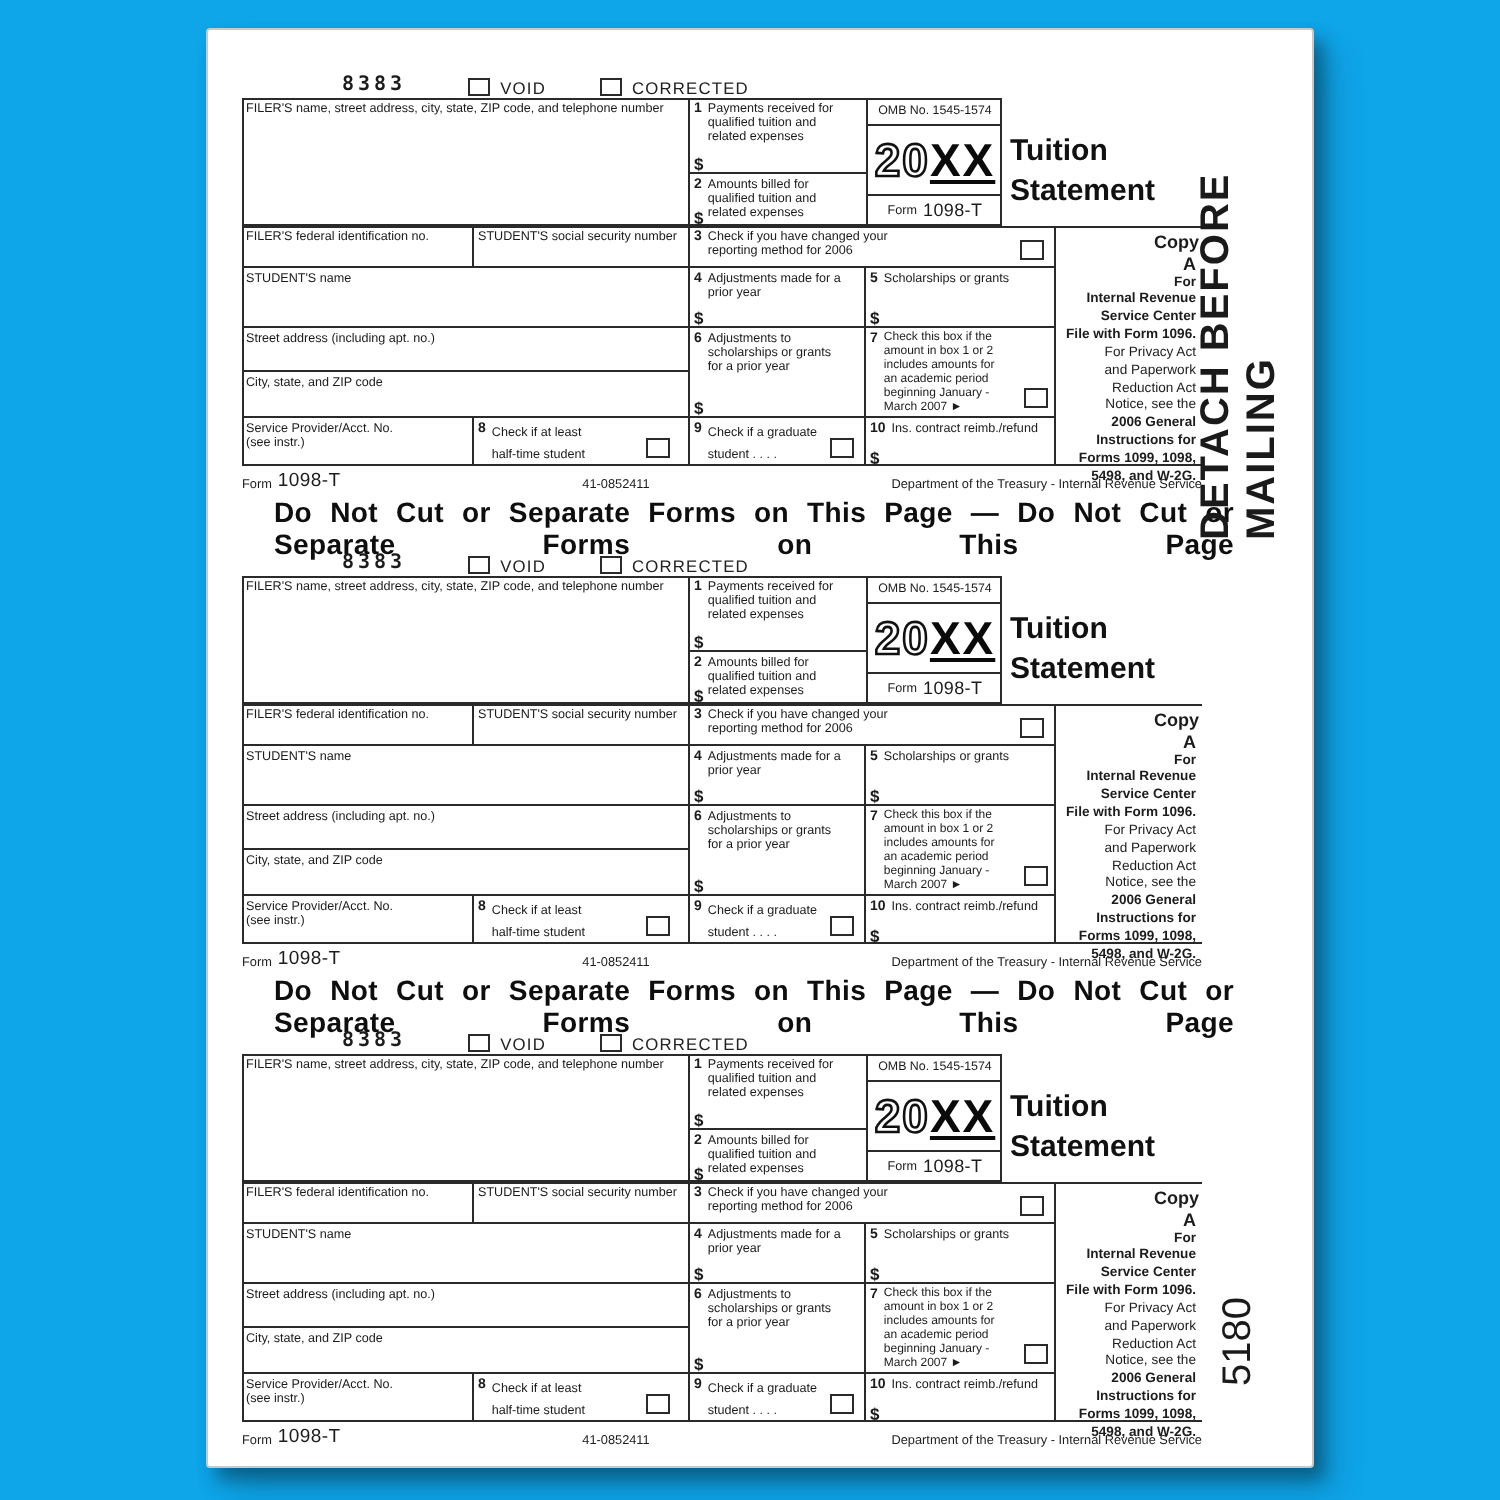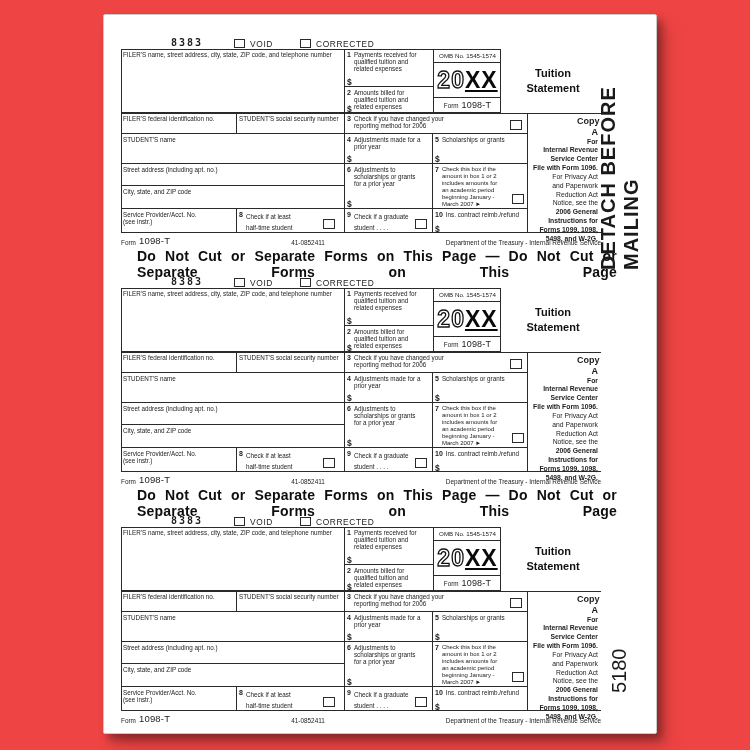--- a/index.html
+++ b/index.html
@@ -1,16 +1,16 @@
 <!DOCTYPE html>
 <html><head>
 <meta charset="utf-8">
 <style>
   html,body{margin:0;padding:0;background:#ffffff;}
-  .canvas{position:relative;width:750px;height:750px;background:#ef4444;overflow:hidden;
+  .canvas{position:relative;width:750px;height:750px;background:#0ea5e9;overflow:hidden;
           font-family:"Liberation Sans",sans-serif;color:#1c1c1c;}
   .page{position:absolute;left:103px;top:14px;width:552px;height:718px;background:#fff;
         border:1px solid #c9c9c9;border-radius:2px;
         box-shadow:5px 6px 9px rgba(0,0,0,.35),11px 13px 18px rgba(0,0,0,.12);}
   .forms{position:absolute;inset:0;}
   .form-block{position:absolute;left:17px;width:480px;height:235px;}
   .form-block:nth-of-type(1){top:23px}
   .form-block:nth-of-type(2){top:262px}
   .form-block:nth-of-type(3){top:501px}
 
@@ -35,22 +35,22 @@
 
   .omb-top{box-sizing:border-box;height:14px;border-bottom:1px solid #2a2a2a;text-align:center;font-size:6.2px;padding-top:2.5px;}
   .omb-year{box-sizing:border-box;height:35px;border-bottom:1px solid #2a2a2a;display:flex;align-items:center;justify-content:center;
             font-weight:700;font-size:23px;line-height:1;}
   .y-prefix{color:#fff;-webkit-text-stroke:1.3px #111;letter-spacing:1px;}
   .y-suffix{color:#0a0a0a;letter-spacing:1px;text-decoration:underline;}
   .omb-form{box-sizing:border-box;height:15px;display:flex;align-items:center;justify-content:center;gap:3px;}
   .fw-small{font-size:6.3px;}
   .fw-big{font-size:9px;font-weight:400;letter-spacing:.2px;}
 
-  .tuition{position:absolute;left:384px;top:28px;width:96px;text-align:center;
-           font-weight:700;font-size:11px;line-height:1.35;color:#111;}
+  .tuition{position:absolute;left:384px;top:28px;width:96px;text-align:left;
+           font-weight:700;font-size:15px;line-height:1.35;color:#111;}
 
   .copy{position:absolute;left:407px;top:75px;width:73px;height:120px;box-sizing:border-box;
         border-top:1.2px solid #2a2a2a;border-bottom:1.2px solid #2a2a2a;
         text-align:right;padding:2px 3px 0 1px;}
   .copy-title{font-size:9px;font-weight:700;line-height:1.2;padding-left:48px;}
   .copy-b{font-size:6.8px;font-weight:700;line-height:1.3;}
   .copy-r{font-size:6.8px;line-height:1.3;}
 
   .foot{position:absolute;left:0;top:197px;width:480px;height:11px;display:flex;align-items:flex-end;justify-content:space-between;font-size:6.4px;}
   .foot-formno{display:flex;align-items:flex-end;gap:3px;}

